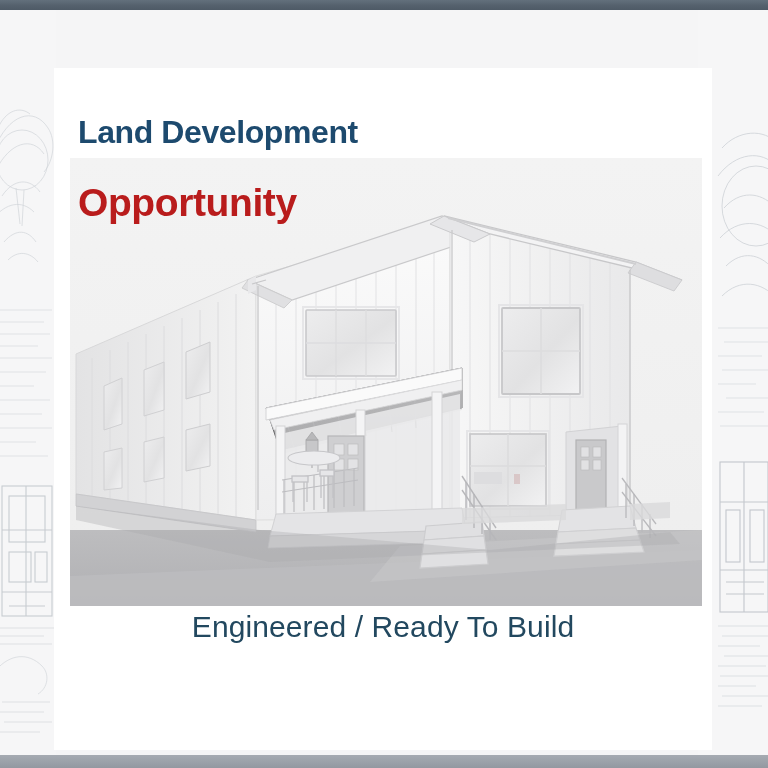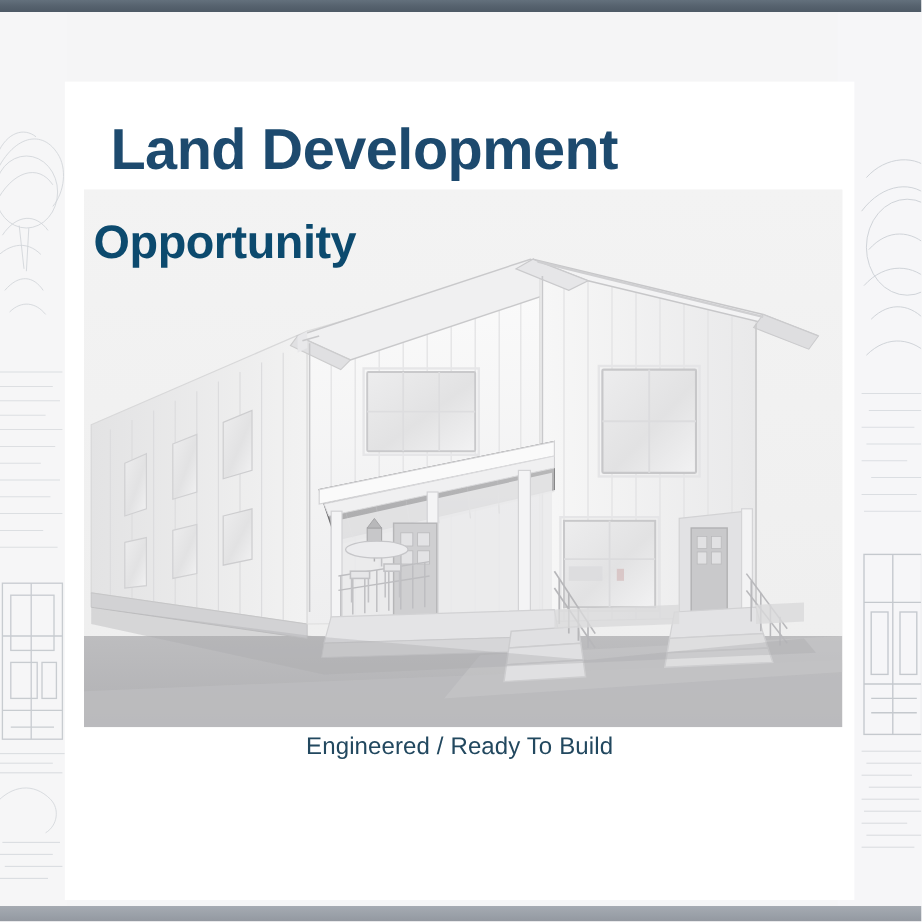--- a/index.html
+++ b/index.html
@@ -58,36 +58,35 @@
     width: 658px;
     height: 682px;
     background: #ffffff;
     box-shadow: 0 0 0 0 rgba(0,0,0,0);
   }
 
   
   .headline {
     position: absolute;
     left: 24px;
-    top: 30px;
-    font-size: 48px;
+    top: 46px;
+    font-size: 32px;
     font-weight: bold;
     letter-spacing: -0.4px;
     color: #1d4a6e;
     white-space: nowrap;
-    margin-left: 14px;
   }
   .subhead {
     position: absolute;
     left: 24px;
     top: 113px;
     font-size: 39px;
     font-weight: bold;
     letter-spacing: -0.4px;
-    color: #0c4a6e;
+    color: #b91c1c;
     white-space: nowrap;
     z-index: 6;
   }
 
   
   .render-panel {
     position: absolute;
     left: 16px;
     top: 90px;
     width: 632px;
@@ -100,21 +99,21 @@
 
   
   .caption-wrap {
     position: absolute;
     left: 0;
     top: 542px;
     width: 658px;
     text-align: center;
   }
   .caption {
-    font-size: 20px;
+    font-size: 30px;
     font-weight: normal;
     color: #22485f;
     letter-spacing: 0.1px;
     line-height: 1.0;
     white-space: nowrap;
   }
   .caption.line1 { margin-top: 2px; }
   .caption.line2 { margin-top: 22px; }
 </style>
 </head>

